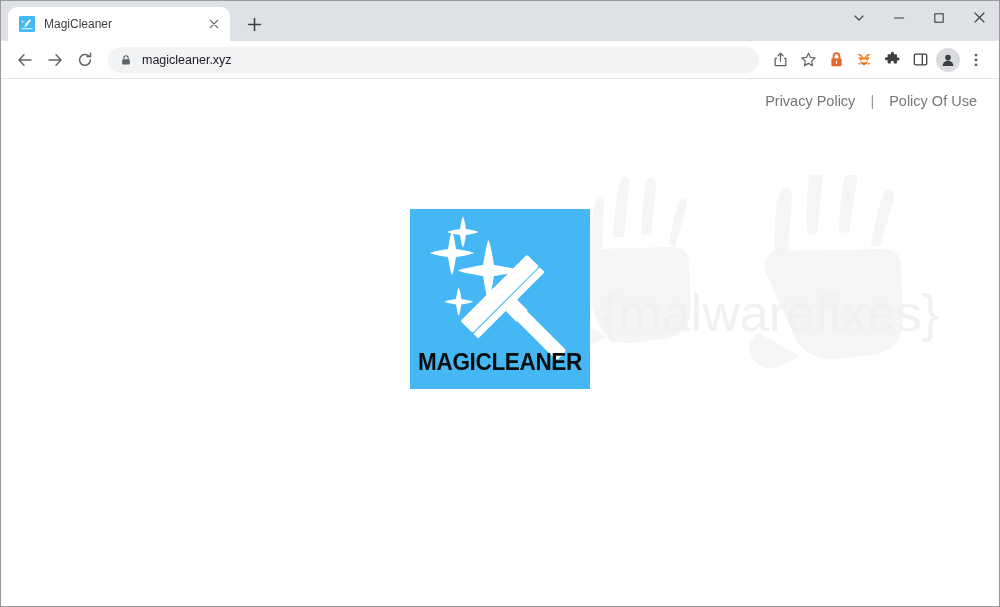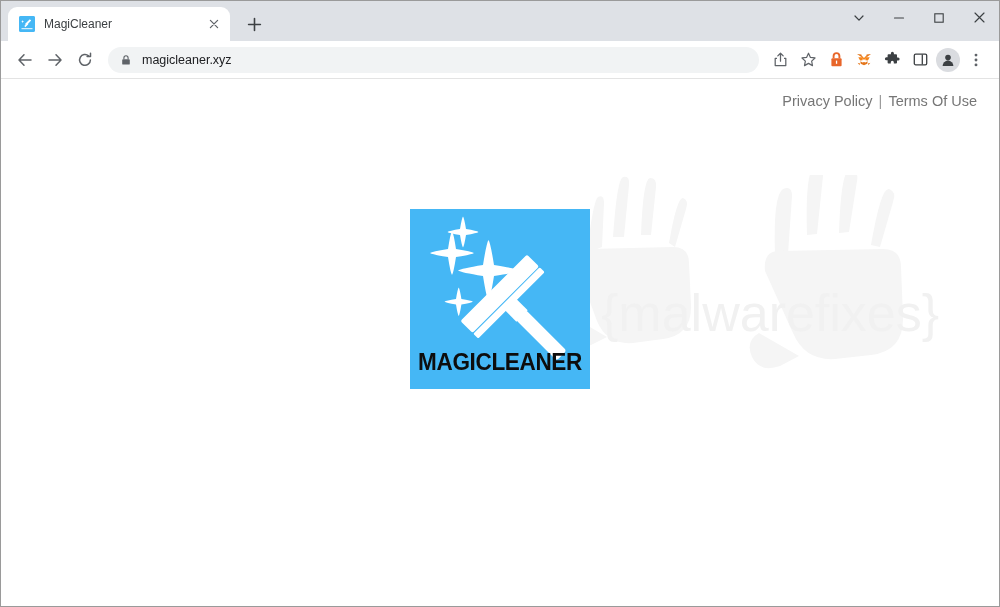--- a/index.html
+++ b/index.html
@@ -185,21 +185,21 @@
   }
 
   .topnav {
     position: absolute;
     top: 14px;
     right: 22px;
     font-size: 14.5px;
     color: #767676;
     display: flex;
     align-items: center;
-    gap: 6px;
+    gap: 15px;
     z-index: 5;
   }
   .topnav a {
     color: #767676;
     text-decoration: none;
   }
   .topnav .sep { color: #9a9a9a; }
 
   .logo-wrap {
     position: absolute;
@@ -431,21 +431,21 @@
           <path d="M196 96 q-2 -20 14 -20 l104 -2 q18 0 18 18 l2 50 q1 34 -32 38 l-36 4 q-30 2 -42 -26 z"></path>
           <path d="M190 158 q-14 8 -7 24 q8 16 28 9 l19 -10 z"></path>
         </g>
       </svg>
       <div class="wm-text">{malwarefixes}</div>
     </div>
 
     <div class="topnav">
       <a href="#">Privacy Policy</a>
       <span class="sep">|</span>
-      <a href="#">Terms Of Use</a>
+      <a href="#">Policy Of Use</a>
     </div>
 
     <div class="logo-wrap">
       <div class="logo-box">
         <svg width="180" height="180" viewBox="0 0 180 180">
           <rect width="180" height="180" fill="#45b7f5"></rect>
 
           <path d="M38 40 q2.5 -16 4 -18 q1.5 2 4 18 q16 2.5 18 4 q-2 1.5 -18 4 q-2.5 16 -4 18 q-1.5 -2 -4 -18 q-16 -2.5 -18 -4 q2 -1.5 18 -4 z" fill="#ffffff"></path>
           <path d="M68 96 q3.5 -22 5.5 -25 q2 3 5.5 25 q22 3.5 25 5.5 q-3 2 -25 5.5 q-3.5 22 -5.5 25 q-2 -3 -5.5 -25 q-22 -3.5 -25 -5.5 q3 -2 25 -5.5 z" transform="translate(5,-40)" fill="#ffffff"></path>
           <path d="M28 24 q1.8 -11 3 -12.5 q1.2 1.5 3 12.5 q11 1.8 12.5 3 q-1.5 1.2 -12.5 3 q-1.8 11 -3 12.5 q-1.2 -1.5 -3 -12.5 q-11 -1.8 -12.5 -3 q1.5 -1.2 12.5 -3 z" transform="translate(22,-4)" fill="#ffffff"></path>

